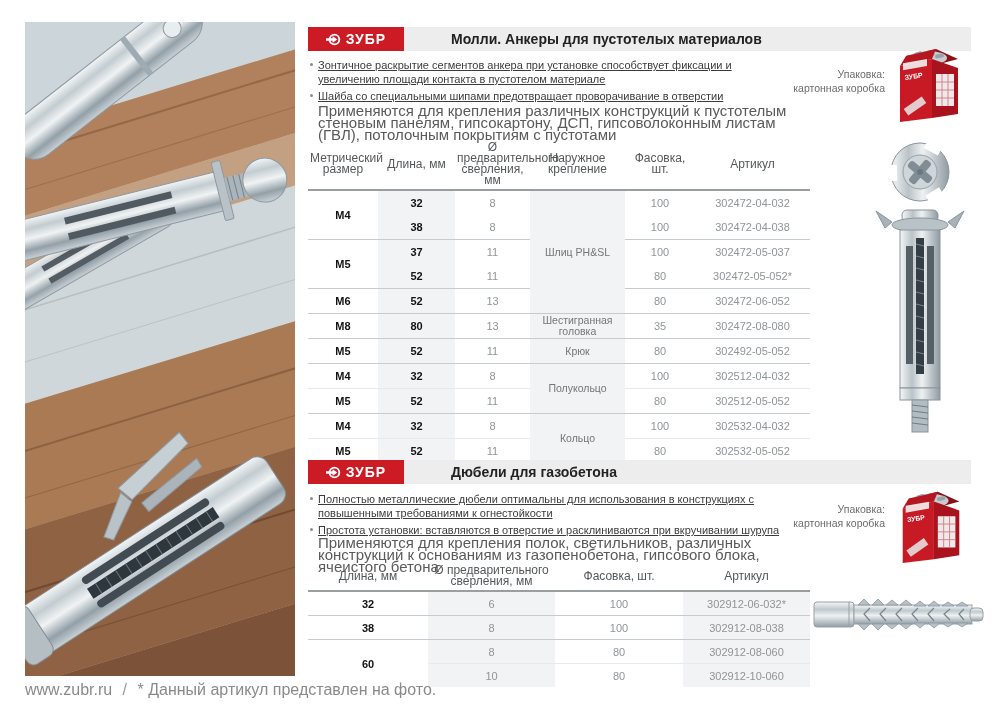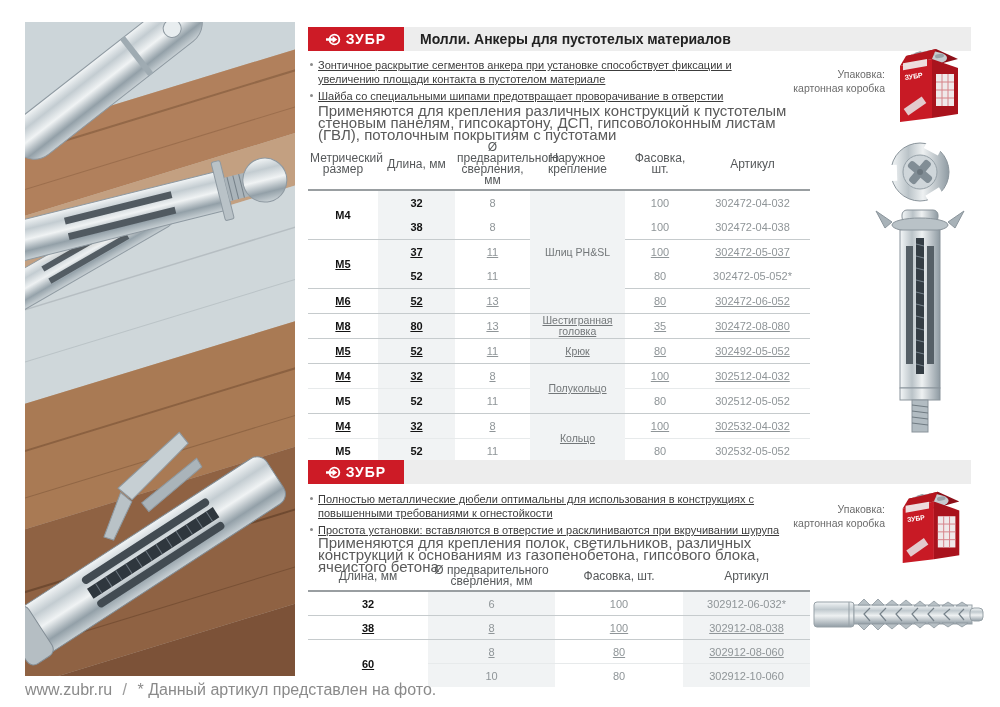--- a/index.html
+++ b/index.html
@@ -1,21 +1,21 @@
 <!DOCTYPE html>
 <html><head>
 <meta charset="utf-8">
 <style>
   html,body{margin:0;padding:0;}
   body{
     width:1000px;height:707px;position:relative;overflow:hidden;background:#ffffff;
     font-family:"Liberation Sans", sans-serif;
     -webkit-font-smoothing:antialiased;
   }
-  .abs{position:absolute;}
+  .abs{position:absolute;gap:31px;}
 
   
   .bar{left:308px;width:663px;height:24px;background:#ededed;display:flex;align-items:stretch;}
   .logo-block{
     background:#cd1b26;width:96px;display:flex;align-items:center;justify-content:center;
     gap:5px;color:#fff;font-weight:bold;font-size:14px;letter-spacing:1px;flex:0 0 auto;
   }
   .bar-title{font-size:14px;font-weight:bold;color:#222;line-height:24px;margin-left:16px;white-space:nowrap;}
 
   
@@ -30,21 +30,21 @@
   th{font-size:12px;font-weight:normal;color:#55585a;line-height:11px;padding:3px 2px;
      border-bottom:2px solid #999ea1;text-align:center;vertical-align:middle;}
   td{font-size:11px;text-align:center;vertical-align:middle;padding:0 2px;}
   .t1 td{height:24px;}
   .t2 td{height:23px;}
   .t1 th{height:27px;}
   td.b{font-weight:bold;color:#131313;}
   td.g{color:#8f9598;}
   td.m{color:#737779;font-size:10.5px;line-height:11px;}
   td.tint{background:#f1f3f4;}
-  tr.grp td{border-top:1px solid #c6cbcd;text-decoration:underline;}
+  tr.grp td{border-top:1px solid #c6cbcd;}
   tr.sub td{border-top:1px solid #e7eaeb;}
 
   
   .footer{left:25px;top:681px;font-size:16px;color:#8a8a8a;}
   .footer .url{color:#8a8a8a;text-decoration:none;}
   .footer .sep{margin:0 6px;color:#9a9a9a;}
 
   svg{display:block;}
 </style>
 </head>
@@ -347,20 +347,21 @@
 </div>
 
 <div class="abs bar" style="top:460px;">
   <div class="logo-block">
     <svg width="15" height="15" viewBox="0 0 16 16">
       <circle cx="9" cy="8" r="5.2" fill="none" stroke="#ffffff" stroke-width="2"></circle>
       <polygon points="0,6.6 7,6.6 7,4.2 12,8 7,11.8 7,9.4 0,9.4" fill="#ffffff"></polygon>
     </svg>
     <span>ЗУБР</span>
   </div>
+  <div class="bar-title">Дюбели для газобетона</div>
 </div>
 
 <div class="abs bullets" style="left:308px;top:492px;width:500px;">
   <div class="bullet">Полностью металлические дюбели оптимальны для использования в конструкциях с повышенными требованиями к огнестойкости</div>
   <div class="bullet">Простота установки: вставляются в отверстие и расклиниваются при вкручивании шурупа</div>
 </div>
 <div class="abs note" style="left:308px;top:537px;width:490px;">Применяются для крепления полок, светильников, различных конструкций к основаниям из газопенобетона, гипсового блока, ячеистого бетона</div>
 
 <div class="abs pack" style="left:745px;top:502px;">
   <div>Упаковка:</div>

